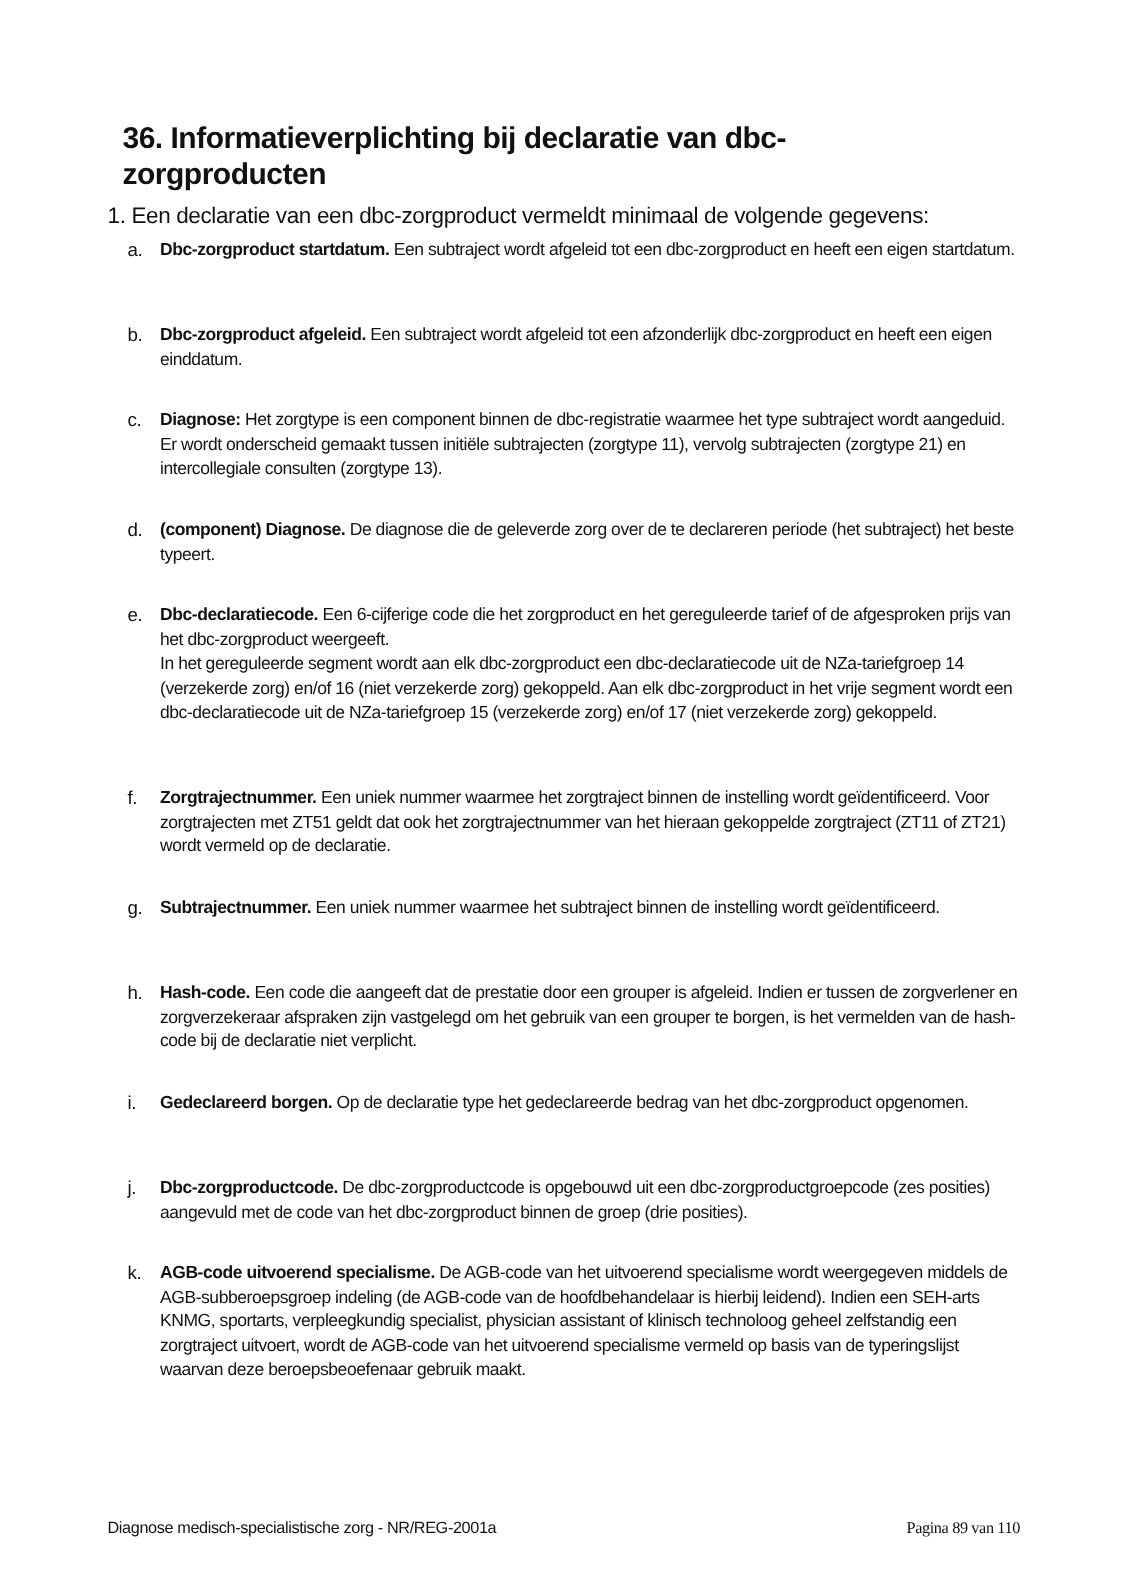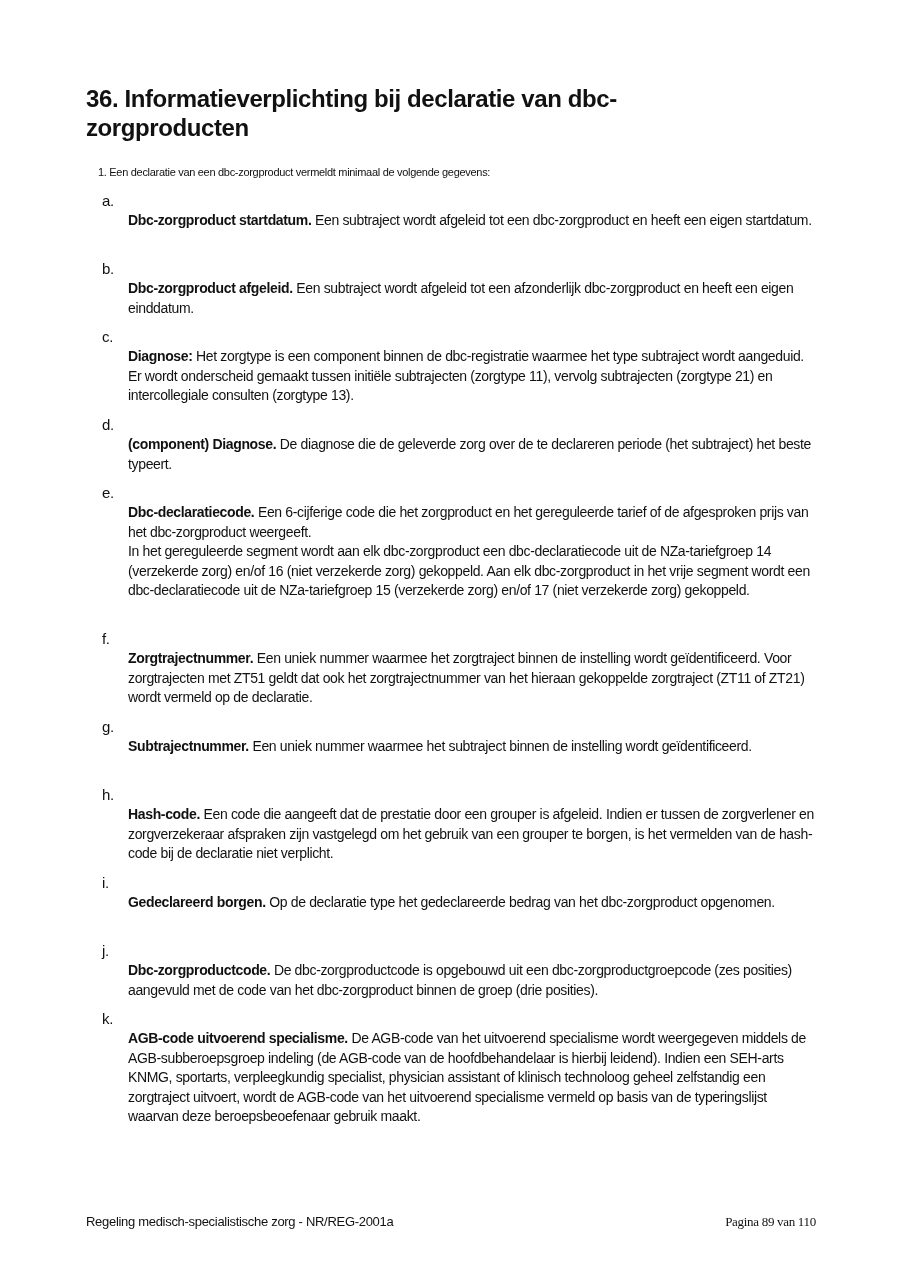--- a/index.html
+++ b/index.html
@@ -13,33 +13,33 @@
       position: relative;
       overflow: hidden;
       font-family: "Liberation Sans", "DejaVu Sans", sans-serif;
       color: #111111;
     }
     .page-title {
       position: absolute;
       left: 86px;
       top: 84px;
       width: 620px;
-      margin: 0;
+      margin: 12px;
       font-size: 24px;
       line-height: 29px;
       font-weight: bold;
       letter-spacing: -0.4px;
       color: #111111;
     }
     .intro {
       position: absolute;
-      left: 98px;
+      left: 86px;
       top: 162px;
       margin: 0;
-      font-size: 11px;
+      font-size: 18px;
       line-height: 20px;
       letter-spacing: -0.3px;
     }
     .items {
       position: absolute;
       left: 100px;
       top: 190px;
       width: 720px;
       margin: 0;
       padding: 0;
@@ -56,21 +56,20 @@
     .marker {
       position: absolute;
       left: 2px;
       top: 1px;
       font-size: 15px;
       width: 24px;
     }
     .item-body {
       margin-left: 28px;
       width: 692px;
-      margin-top: 21px;
     }
     .term {
       font-weight: bold;
     }
     .para2 {
       display: block;
     }
     .footer {
       position: absolute;
       left: 86px;
@@ -131,15 +130,15 @@
     <span class="marker">j.</span>
     <div class="item-body"><span class="term">Dbc-zorgproductcode.</span><span> De dbc-zorgproductcode is opgebouwd uit een dbc-zorgproductgroepcode (zes posities) aangevuld met de code van het dbc-zorgproduct binnen de groep (drie posities).</span></div>
   </li>
   <li class="item" style="top:818px;">
     <span class="marker">k.</span>
     <div class="item-body"><span class="term">AGB-code uitvoerend specialisme.</span><span> De AGB-code van het uitvoerend specialisme wordt weergegeven middels de AGB-subberoepsgroep indeling (de AGB-code van de hoofdbehandelaar is hierbij leidend). Indien een SEH-arts KNMG, sportarts, verpleegkundig specialist, physician assistant of klinisch technoloog geheel zelfstandig een zorgtraject uitvoert, wordt de AGB-code van het uitvoerend specialisme vermeld op basis van de typeringslijst waarvan deze beroepsbeoefenaar gebruik maakt.</span></div>
   </li>
 </ol>
 
 <div class="footer">
-  <span class="footer-left">Regeling medisch-specialistische zorg - NR/REG-2001a</span>
+  <span class="footer-left">Diagnose medisch-specialistische zorg - NR/REG-2001a</span>
   <span class="footer-right">Pagina 89 van 110</span>
 </div>
 
 </body></html>

